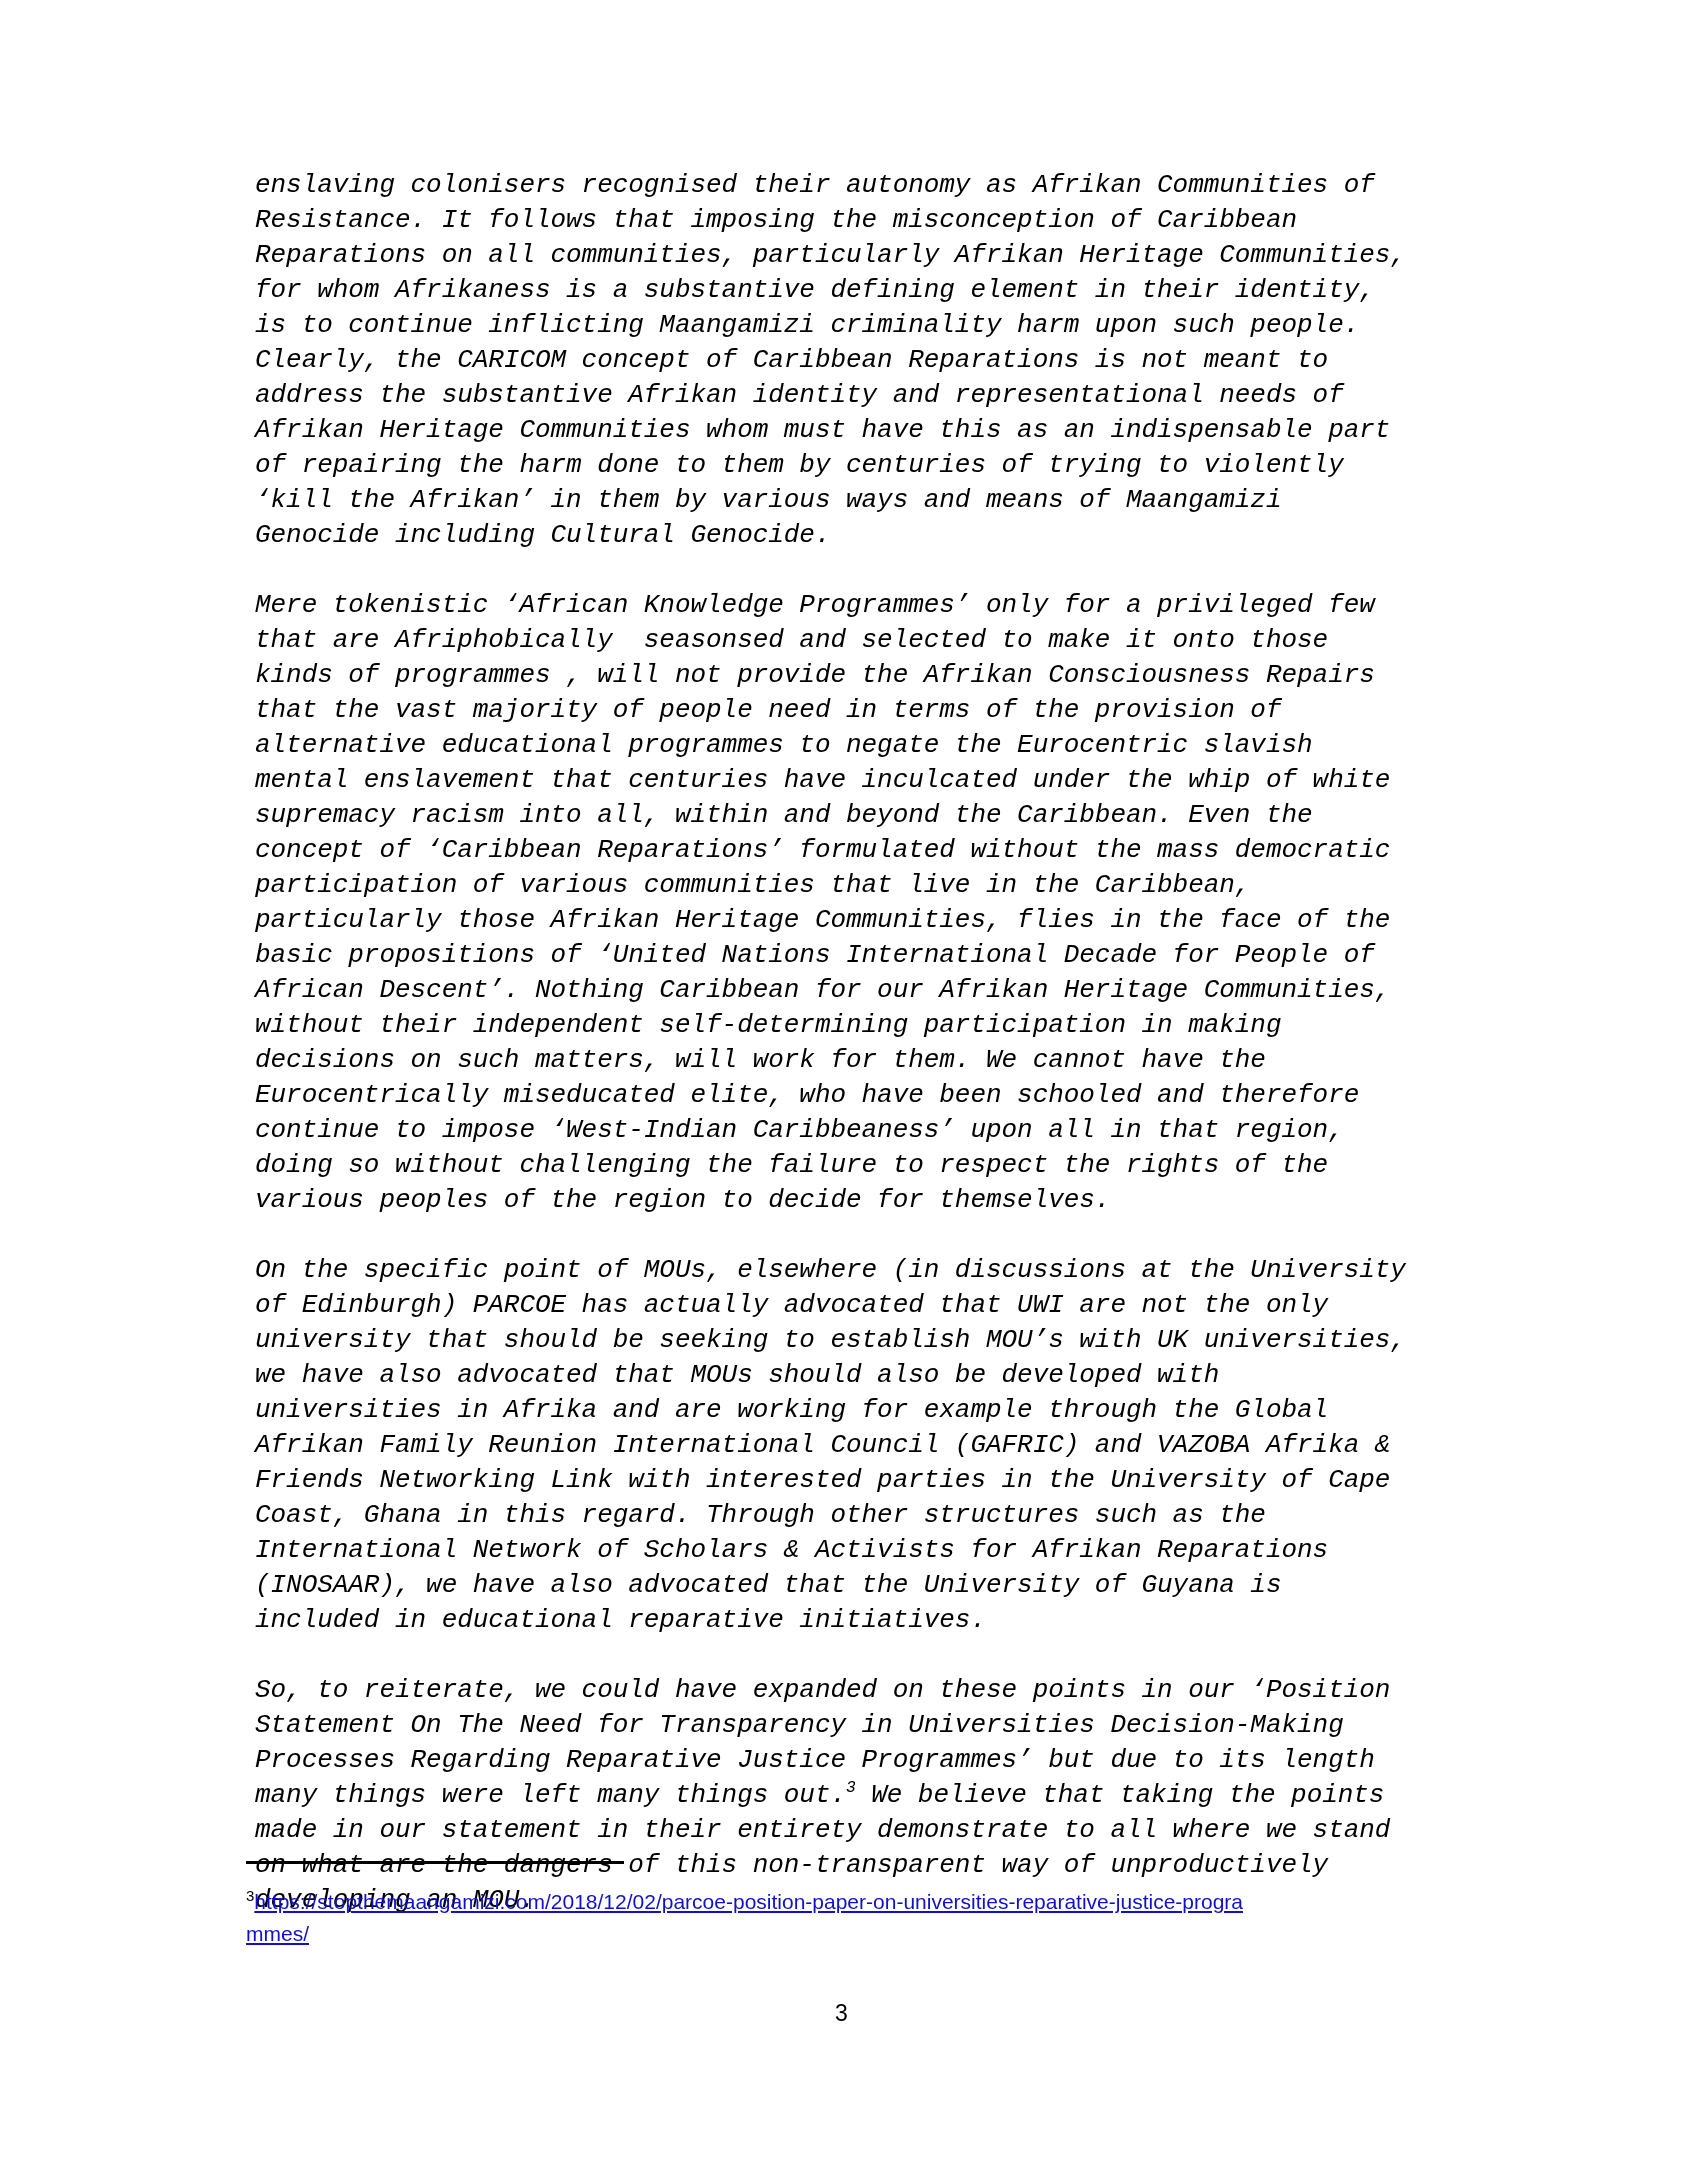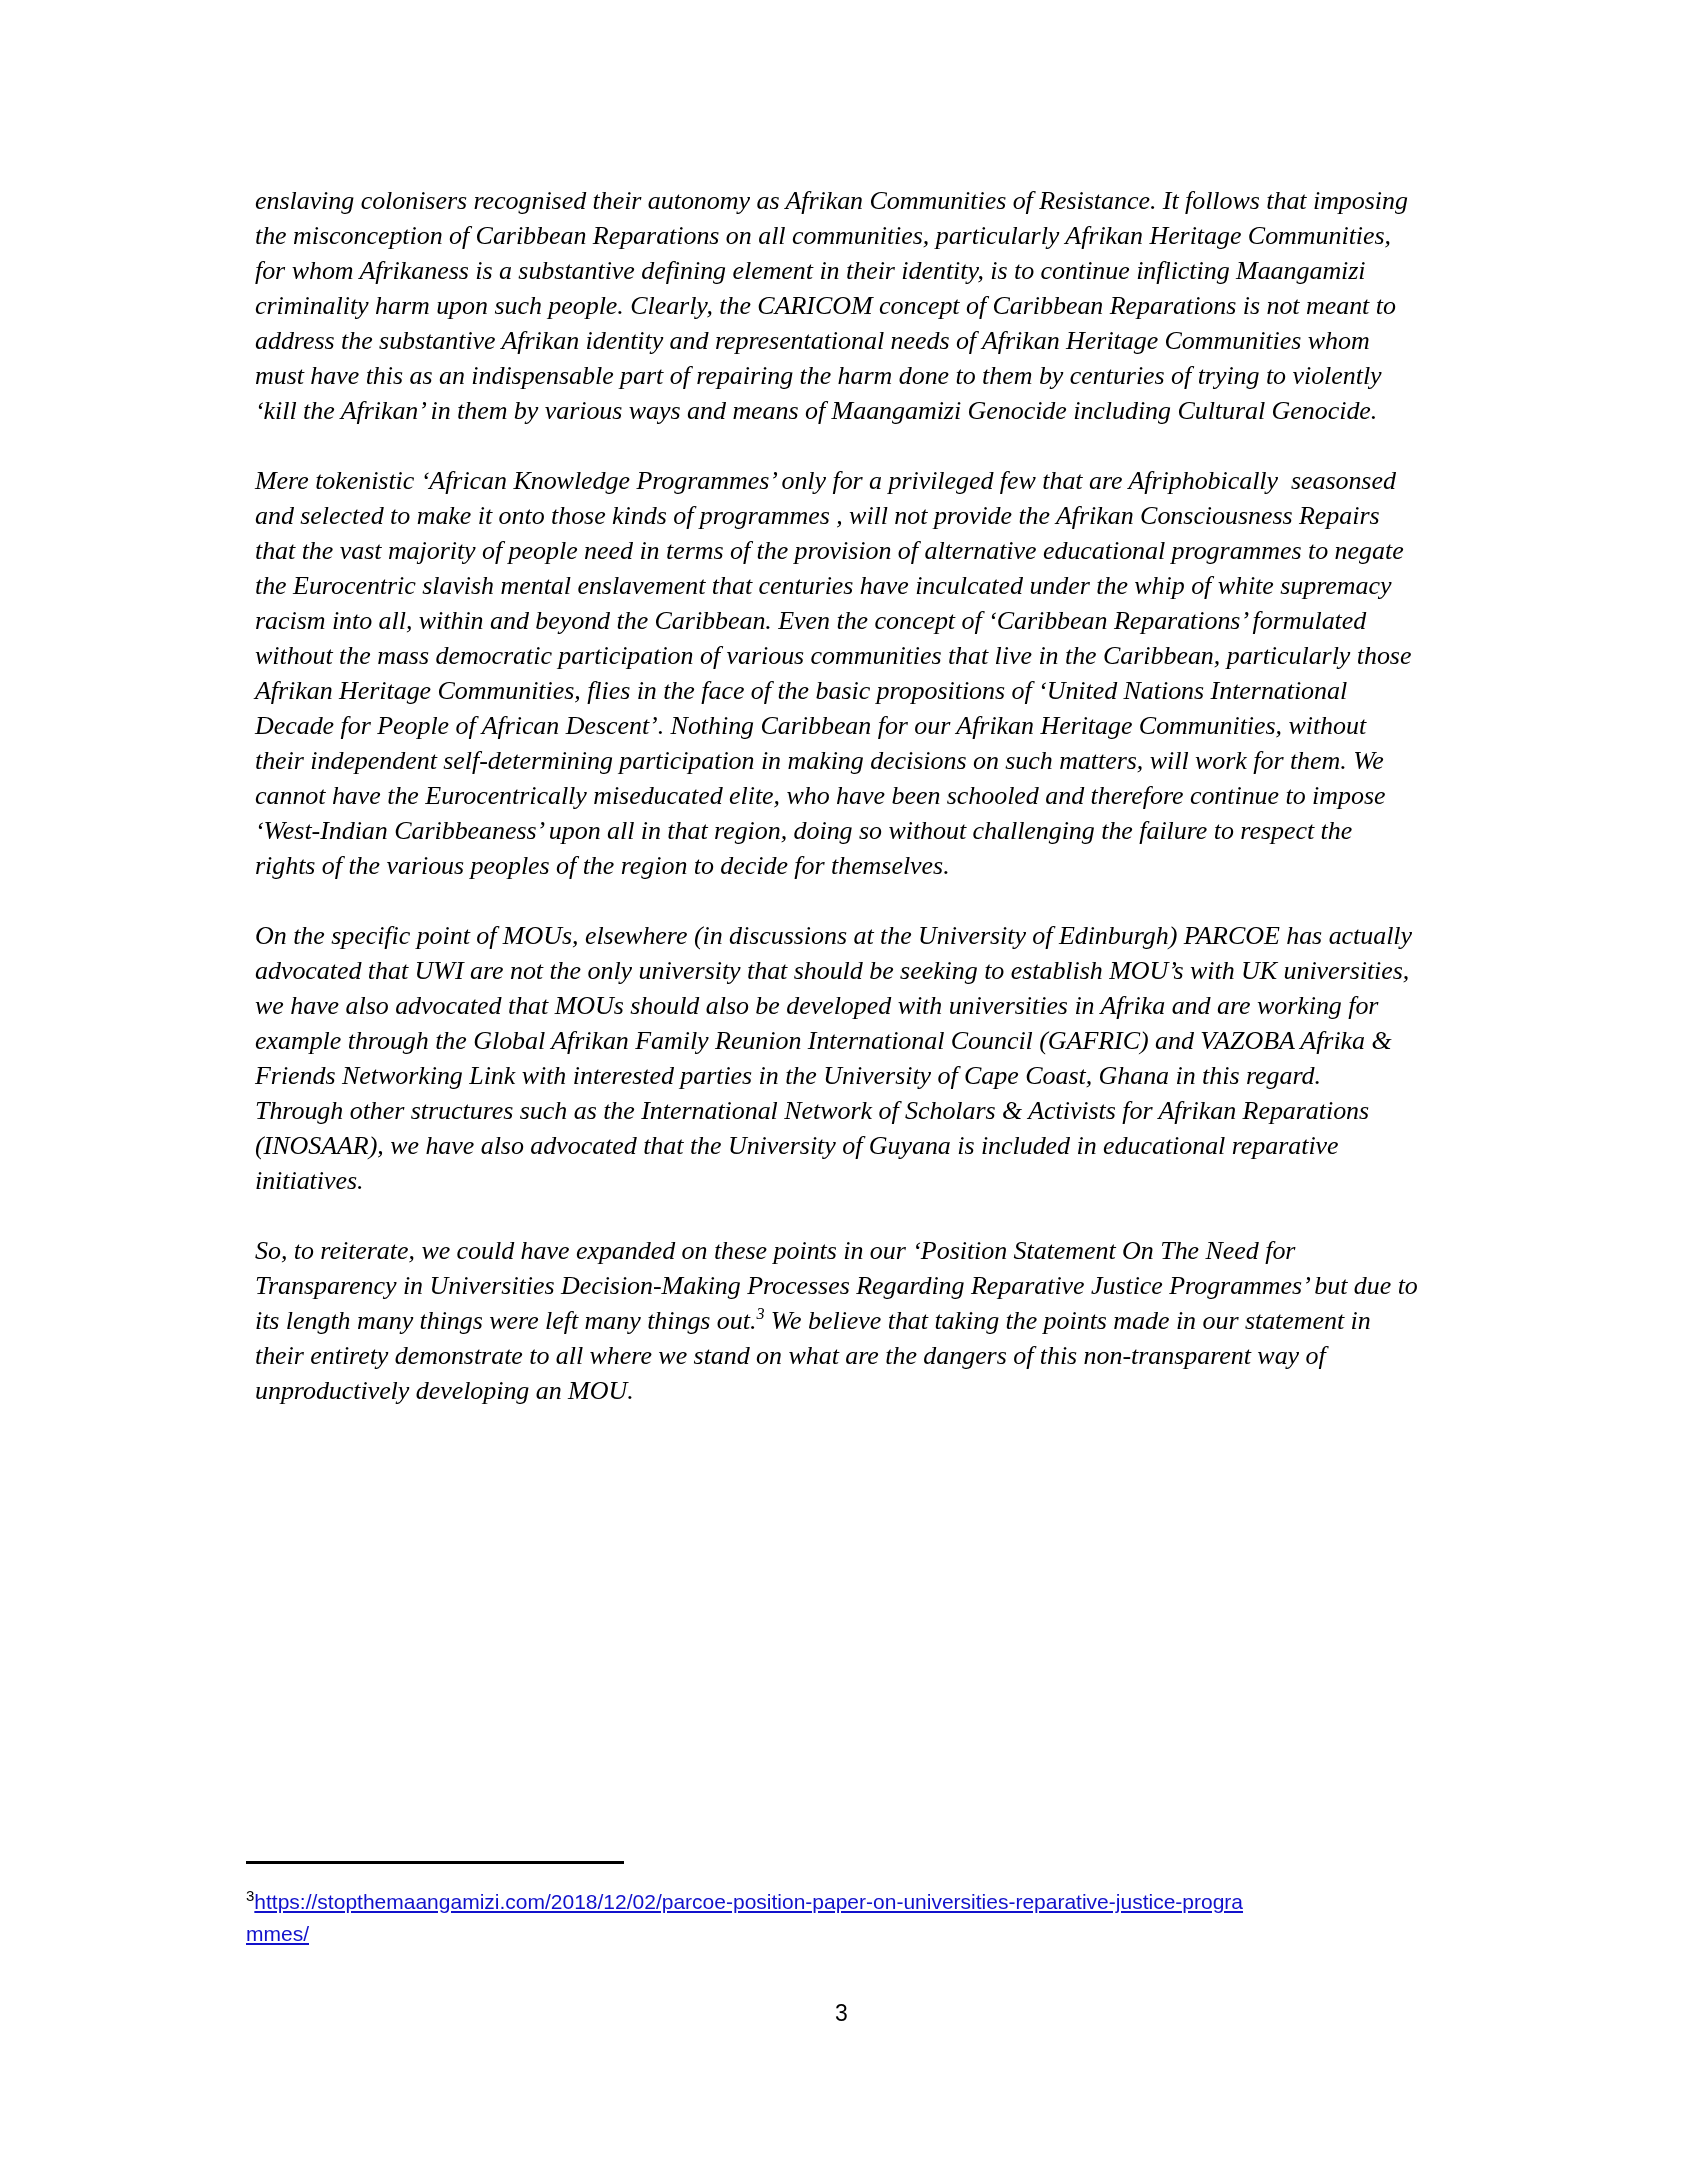--- a/index.html
+++ b/index.html
@@ -17,26 +17,26 @@
     overflow: hidden;
     box-sizing: border-box;
   }
   .content {
     position: absolute;
     left: 255px;
     top: 168px;
     width: 1160px;
   }
   .para {
-    font-family: Liberation Serif, serif;
+    font-family: Liberation Mono, monospace;
     font-style: italic;
     font-size: 26px;
     line-height: 35px;
     color: #000000;
-    margin: 15px 0 0 0;
+    margin: 0 0 0 0;
     text-align: left;
     letter-spacing: -0.05px;
     word-spacing: 0px;
     white-space: pre-wrap;
   }
   .para + .para {
     margin-top: 35px;
   }
   .para.wide {
     width: 1168px;

